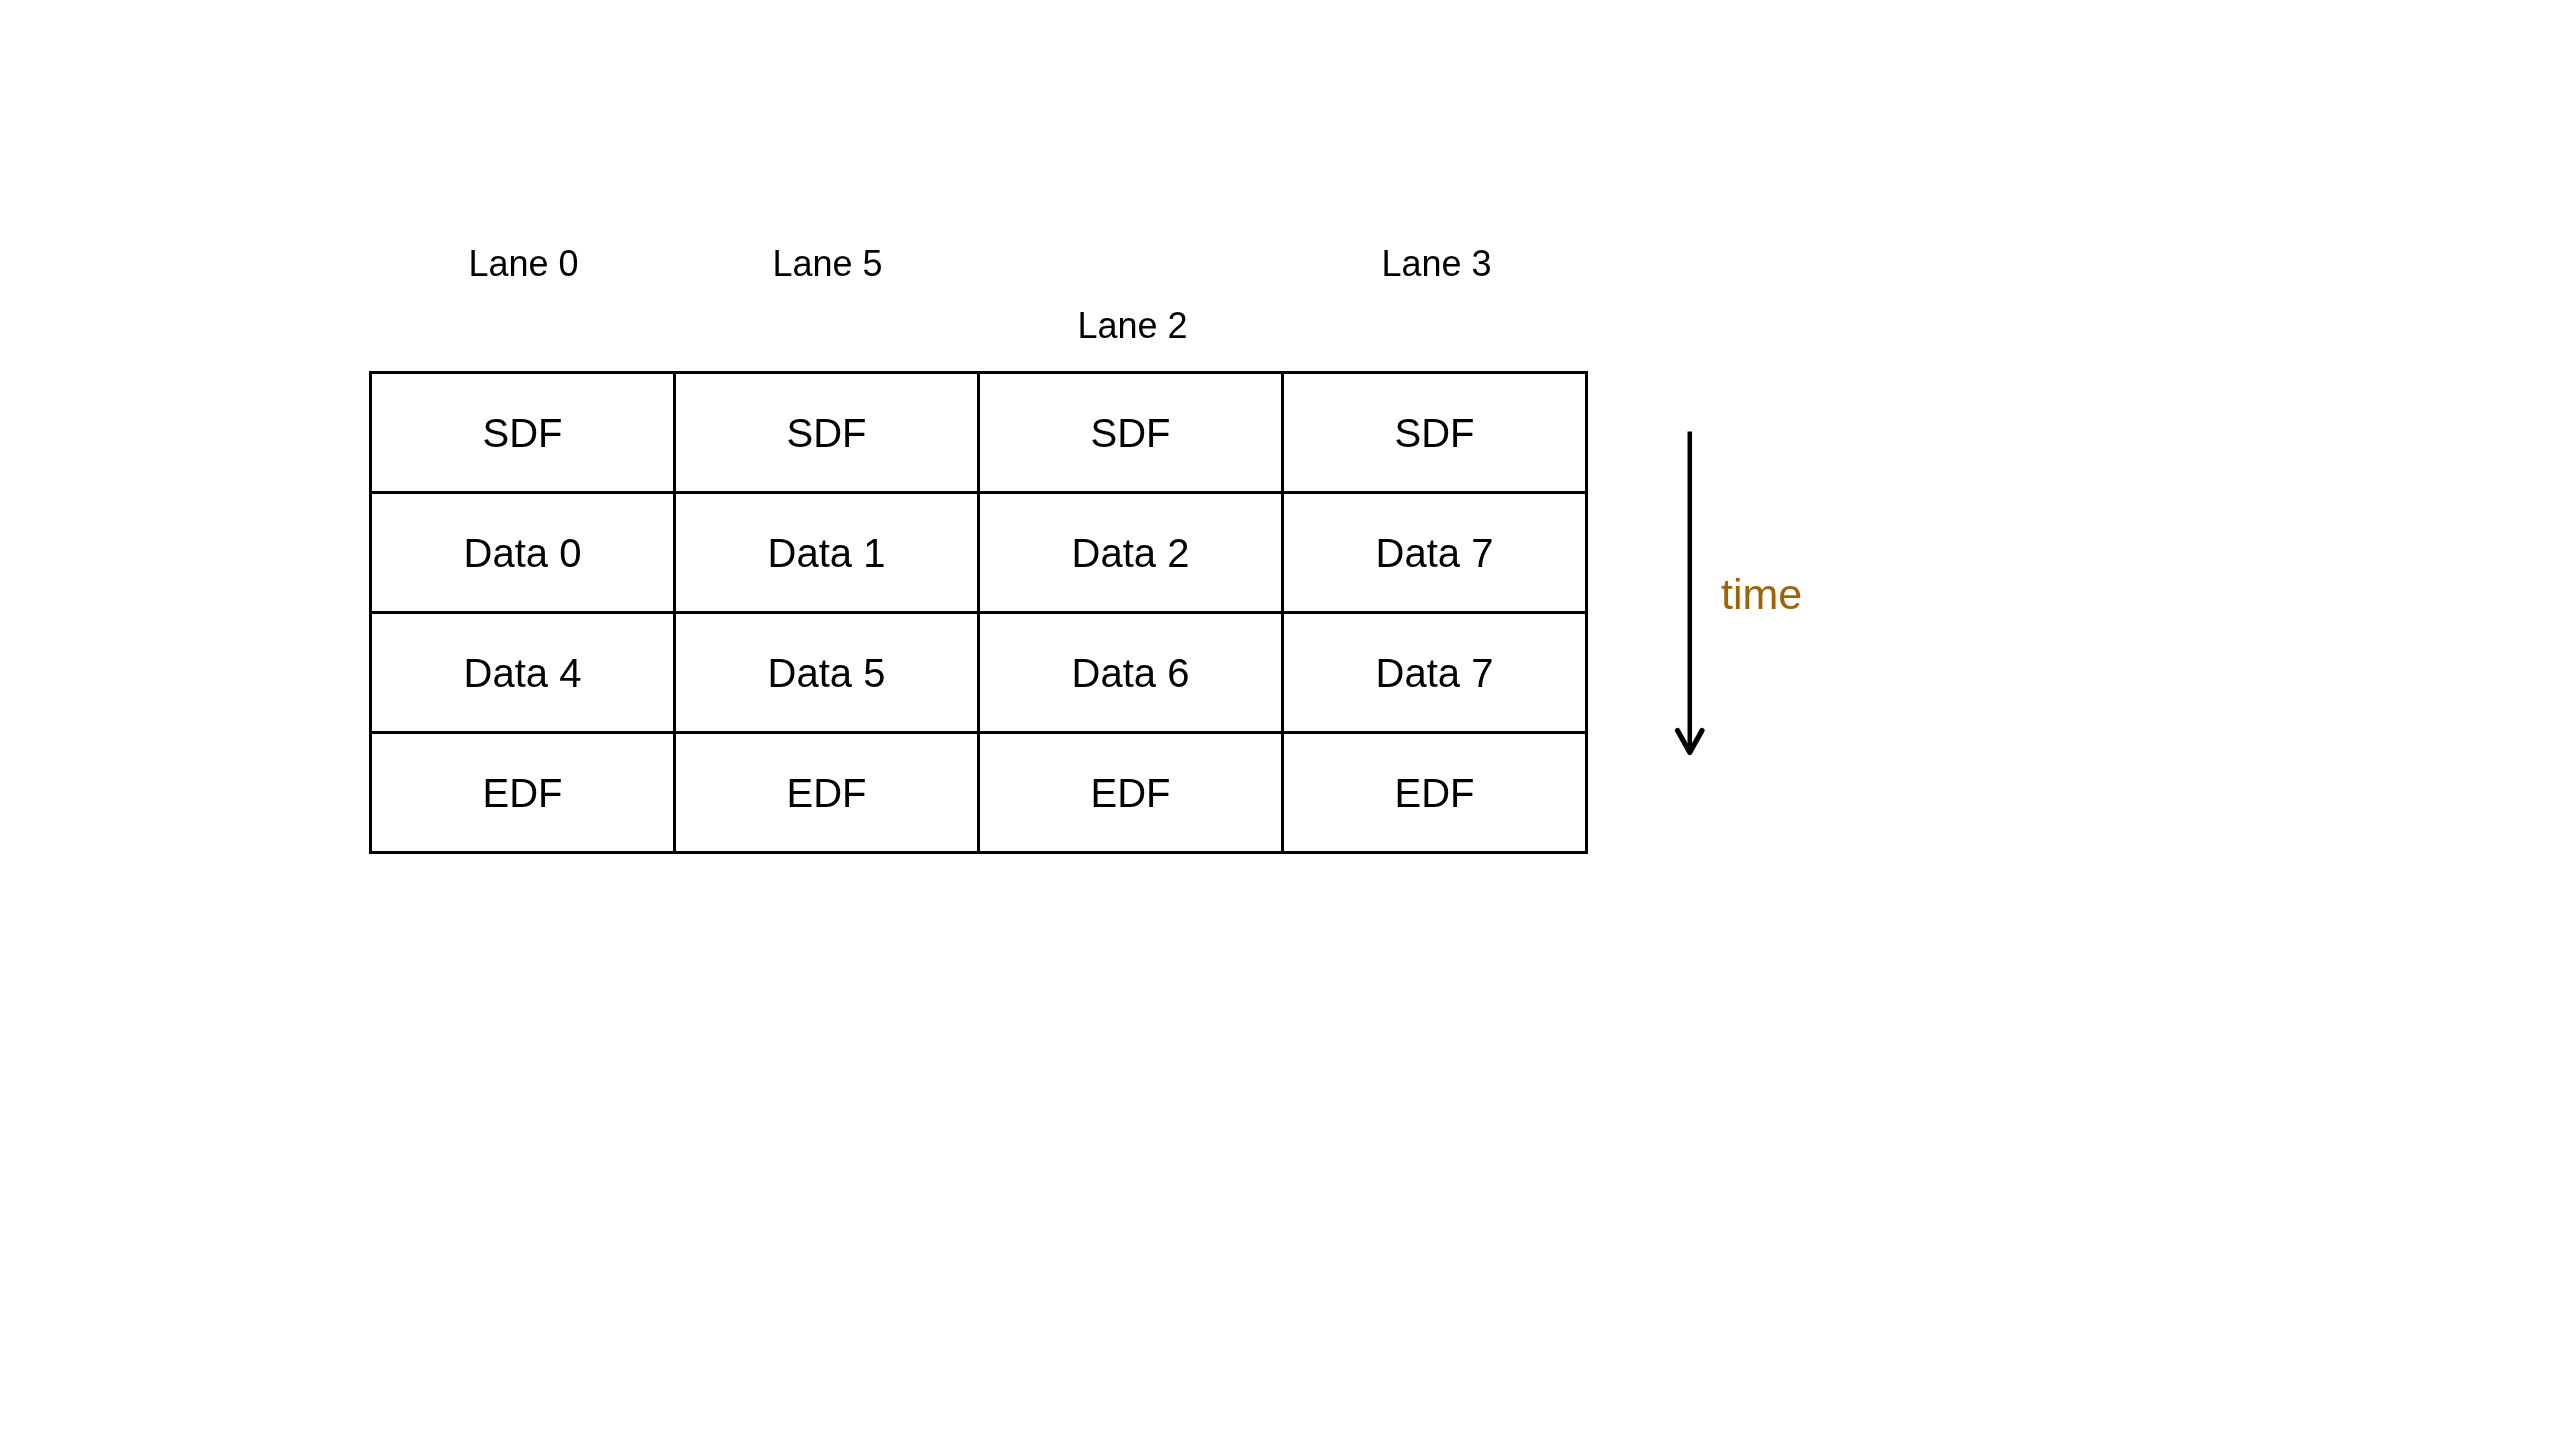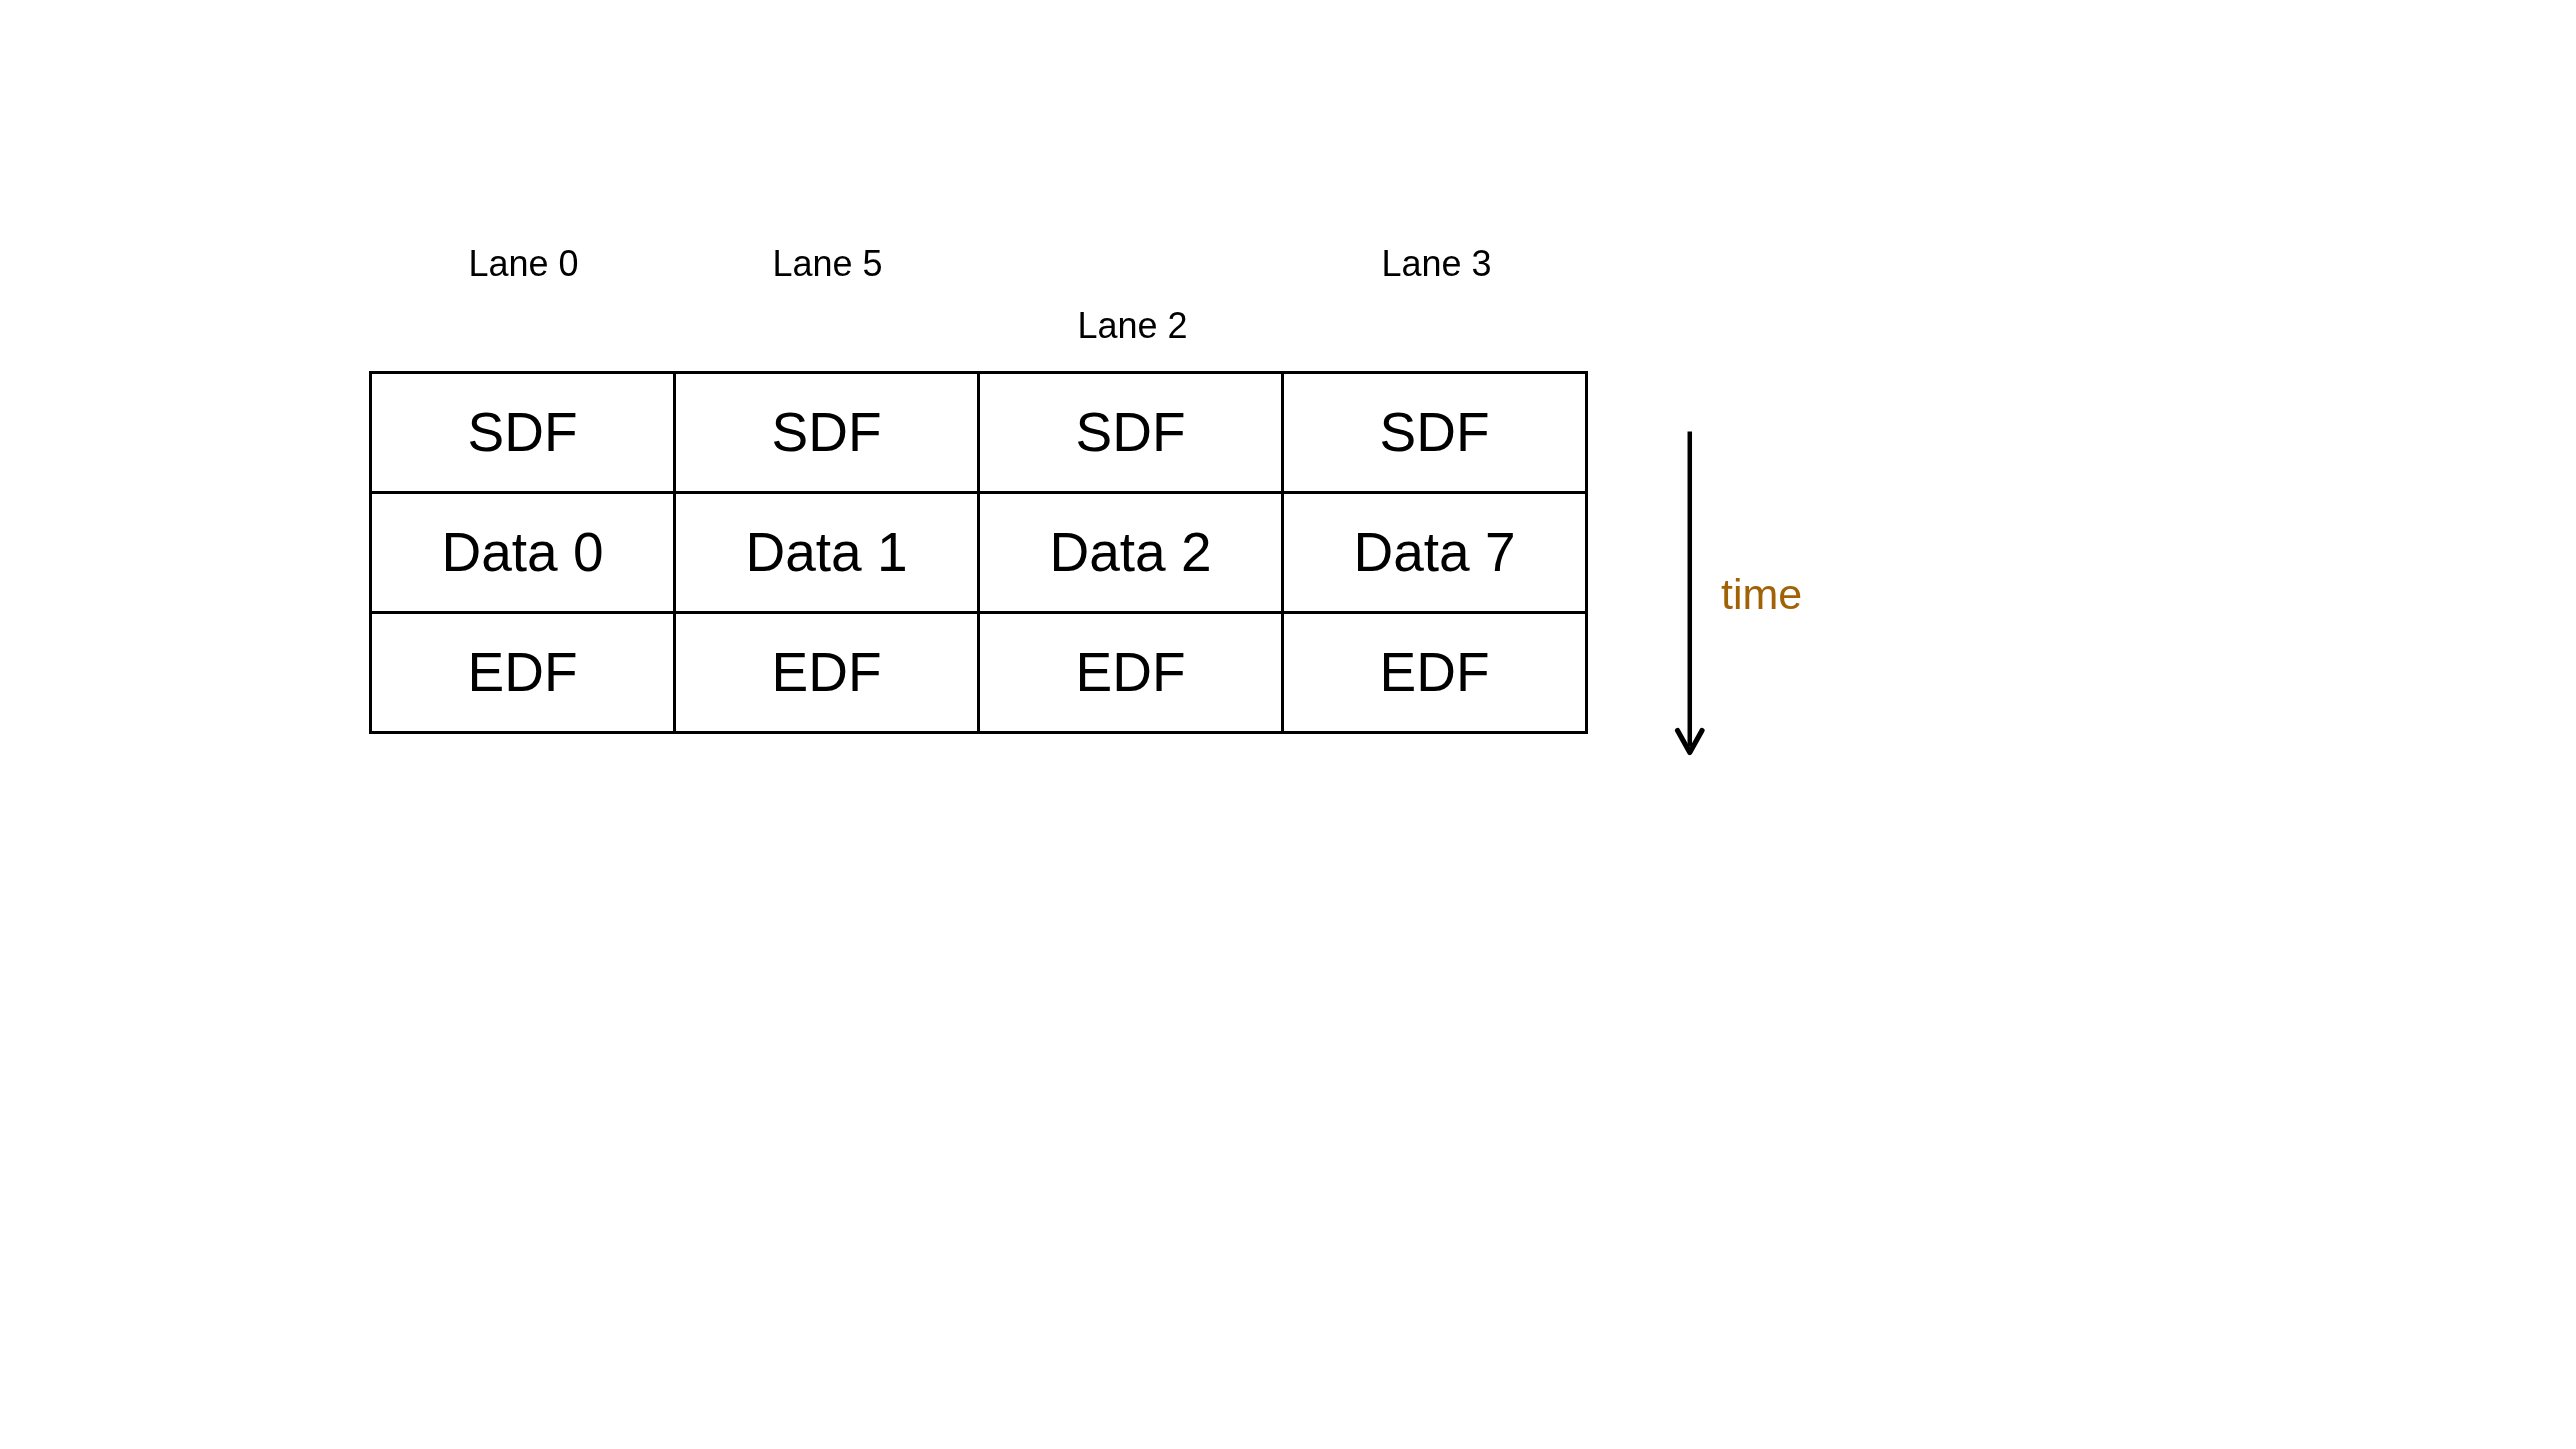--- a/index.html
+++ b/index.html
@@ -37,21 +37,21 @@
     width: 1219px;
     border-collapse: collapse;
     table-layout: fixed;
     background: #ffffff;
   }
   table.frame-table td {
     border: 3.9px solid #000000;
     height: 117px;
     text-align: center;
     vertical-align: middle;
-    font-size: 55px;
+    font-size: 40px;
     line-height: 1;
     color: #000000;
     white-space: nowrap;
     padding: 0;
   }
 
   .time-arrow {
     position: absolute;
     left: 1664px;
     top: 421px;
@@ -86,20 +86,26 @@
         <td>SDF</td>
         <td>SDF</td>
       </tr>
       <tr>
         <td>Data 0</td>
         <td>Data 1</td>
         <td>Data 2</td>
         <td>Data 7</td>
       </tr>
       <tr>
+        <td>Data 4</td>
+        <td>Data 5</td>
+        <td>Data 6</td>
+        <td>Data 7</td>
+      </tr>
+      <tr>
         <td>EDF</td>
         <td>EDF</td>
         <td>EDF</td>
         <td>EDF</td>
       </tr>
     </tbody>
   </table>
 
   <svg class="time-arrow" viewBox="0 0 90 530" xmlns="http://www.w3.org/2000/svg" aria-hidden="true">
     <line x1="40" y1="16" x2="40" y2="505" stroke="#000000" stroke-width="7"></line>

